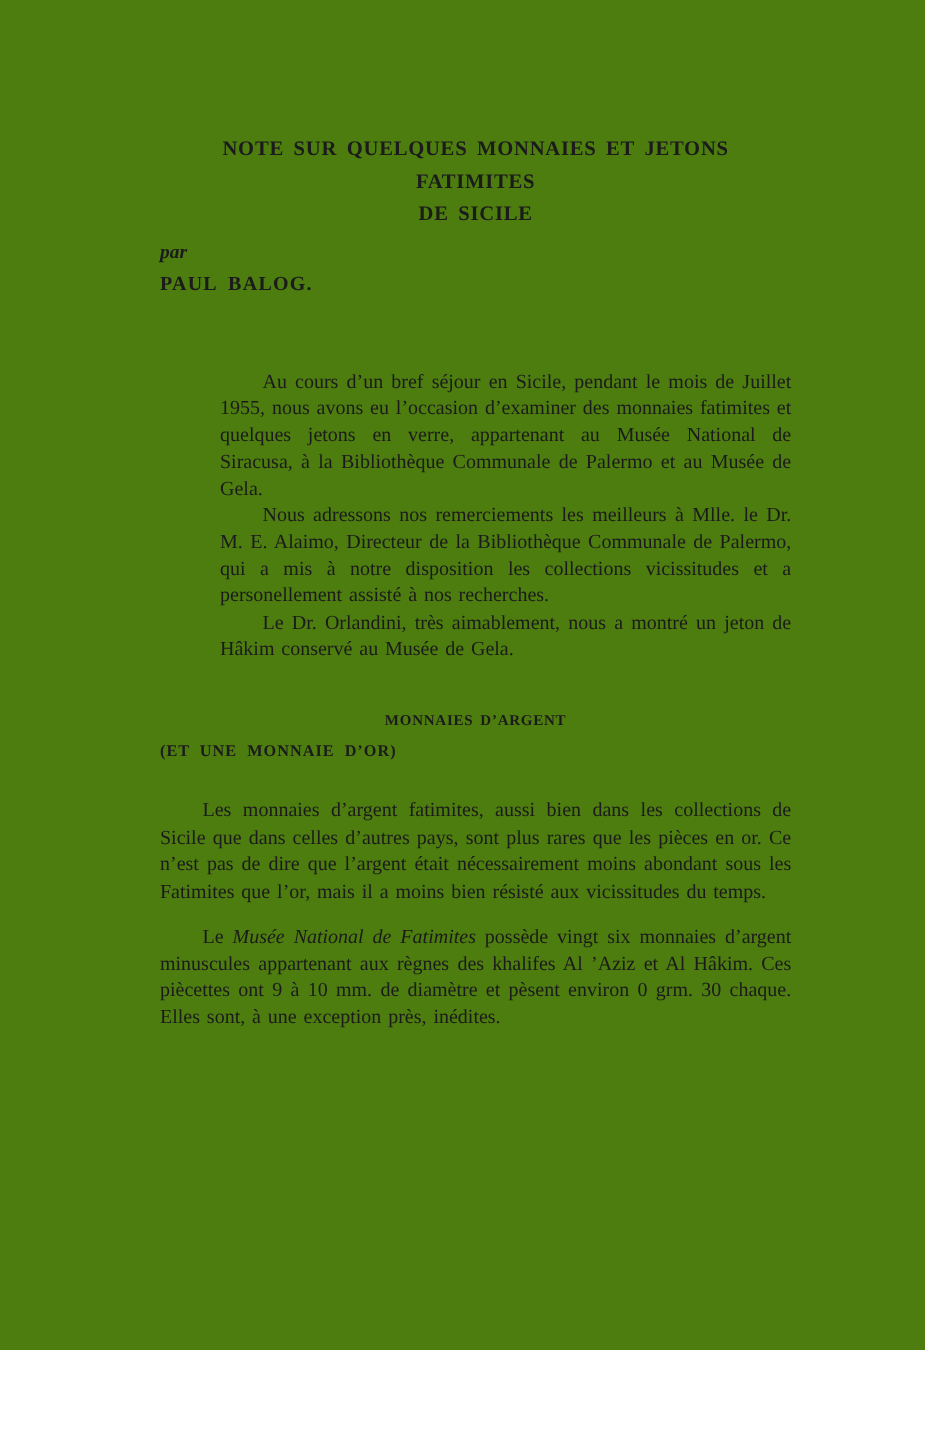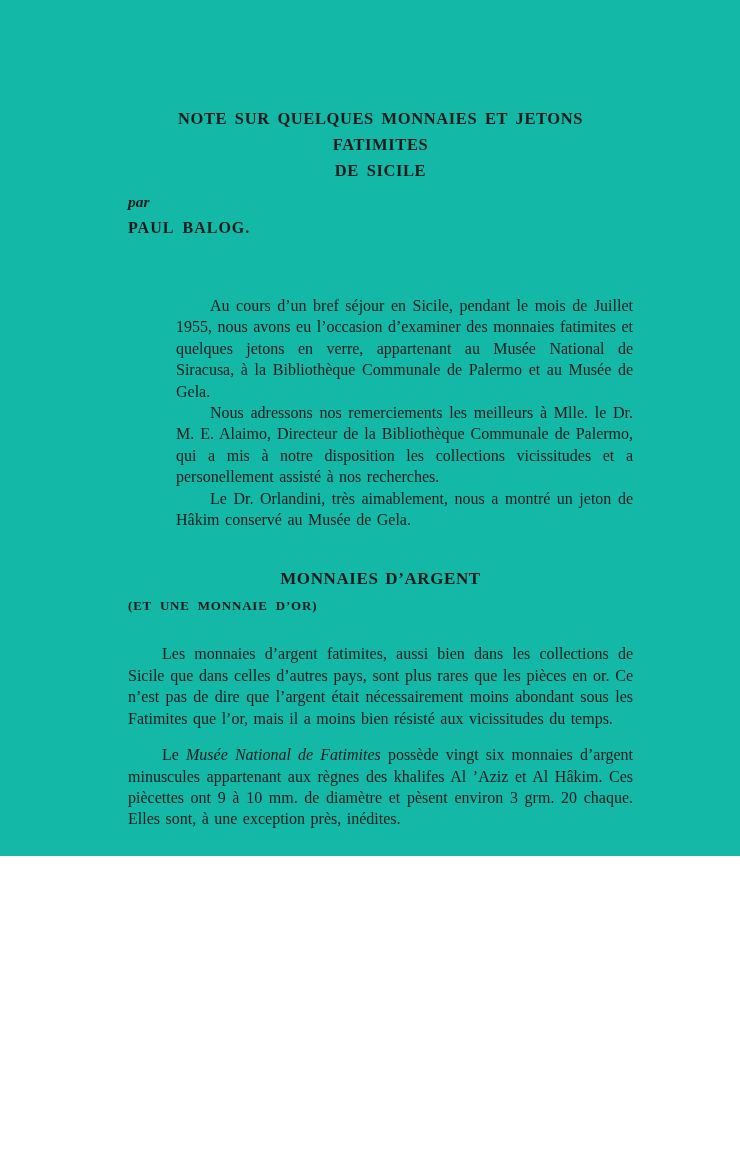--- a/index.html
+++ b/index.html
@@ -6,22 +6,22 @@
   html, body { margin: 0; padding: 0; }
   body {
     width: 740px;
     height: 1156px;
     background: #ffffff;
     font-family: "Liberation Serif", serif;
   }
   .page {
     position: relative;
     width: 740px;
-    height: 856px;
-    background: #14b8a6;
+    height: 1080px;
+    background: #4d7c0f;
     color: #1b1b1b;
     overflow: hidden;
   }
   .content {
     position: absolute;
     left: 128px;
     top: 0;
     width: 505px;
   }
   .title {
@@ -57,21 +57,21 @@
   }
   .par {
     margin: 0;
     text-align: justify;
     text-indent: 34px;
     word-spacing: 1.5px;
   }
   .section-heading {
     margin: 39px 0 0 0;
     text-align: center;
-    font-size: 17px;
+    font-size: 12px;
     font-weight: 700;
     letter-spacing: 0.6px;
     word-spacing: 2px;
   }
   .section-subheading {
     margin: 9px 0 0 0;
     text-align: left;
     font-size: 13px;
     font-weight: 700;
     letter-spacing: 0.8px;
@@ -104,17 +104,17 @@
       <p class="par">Au cours d’un bref séjour en Sicile, pendant le mois de Juillet 1955, nous avons eu l’occasion d’examiner des monnaies fatimites et quelques jetons en verre, appartenant au Musée National de Siracusa, à la Bibliothèque Communale de Palermo et au Musée de Gela.</p>
       <p class="par">Nous adressons nos remerciements les meilleurs à Mlle. le Dr. M. E. Alaimo, Directeur de la Bibliothèque Communale de Palermo, qui a mis à notre disposition les collections vicissitudes et a personellement assisté à nos recherches.</p>
       <p class="par">Le Dr. Orlandini, très aimablement, nous a montré un jeton de Hâkim conservé au Musée de Gela.</p>
     </div>
 
     <h2 class="section-heading">MONNAIES D’ARGENT</h2>
     <h3 class="section-subheading">(ET UNE MONNAIE D’OR)</h3>
 
     <div class="section-block">
       <p class="par">Les monnaies d’argent fatimites, aussi bien dans les collections de Sicile que dans celles d’autres pays, sont plus rares que les pièces en or. Ce n’est pas de dire que l’argent était nécessairement moins abondant sous les Fatimites que l’or, mais il a moins bien résisté aux vicissitudes du temps.</p>
-      <p class="par spaced"><span>Le </span><i>Musée National de Fatimites</i><span> possède vingt six monnaies d’argent minuscules appartenant aux règnes des khalifes Al ’Aziz et Al Hâkim. Ces piècettes ont 9 à 10 mm. de diamètre et pèsent environ 3 grm. 20 chaque. Elles sont, à une exception près, inédites.</span></p>
+      <p class="par spaced"><span>Le </span><i>Musée National de Fatimites</i><span> possède vingt six monnaies d’argent minuscules appartenant aux règnes des khalifes Al ’Aziz et Al Hâkim. Ces piècettes ont 9 à 10 mm. de diamètre et pèsent environ 0 grm. 30 chaque. Elles sont, à une exception près, inédites.</span></p>
     </div>
 
   </div>
 </div>
 
 </body></html>

